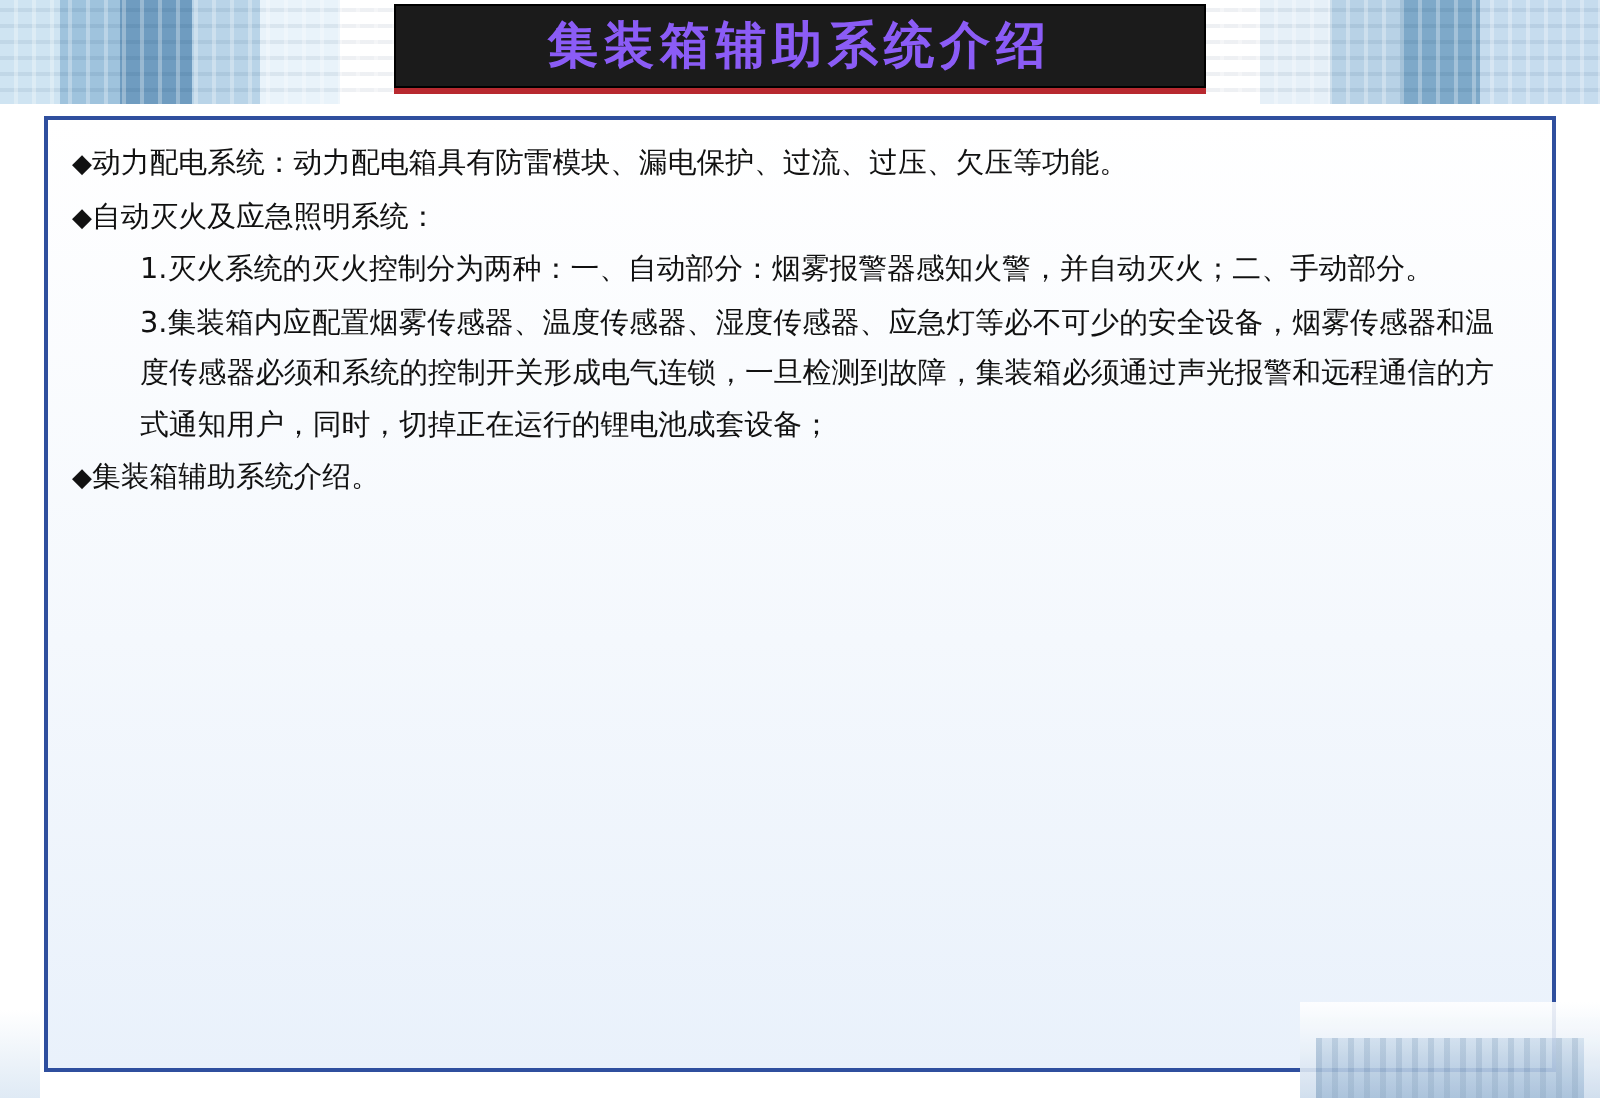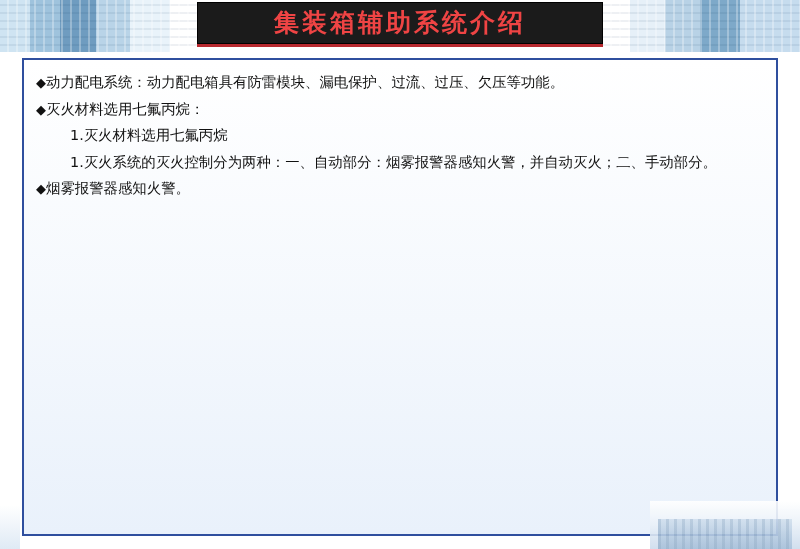--- a/index.html
+++ b/index.html
@@ -61,21 +61,21 @@
     box-shadow: 0 0 0 1px #000 inset;
   }
   .title-text {
     position: absolute;
     left: 197px;
     top: 2px;
     width: 406px;
     height: 42px;
     line-height: 42px;
     text-align: center;
-    color: #ef4444;
+    color: #8b5cf6;
     font-family: "DejaVu Serif", serif;
     font-weight: bold;
     font-size: 25px;
     letter-spacing: 3px;
     white-space: nowrap;
   }
   .body-box {
     position: absolute;
     left: 22px;
     top: 58px;
@@ -149,35 +149,35 @@
 
   <div class="body-box">
     <div class="body-inner">
 
       <p class="para">
         <span class="bullet">◆</span><span>动力配电系统：动力配电箱具有防雷模块、漏电保护、过流、过压、欠压等功能。</span>
       </p>
 
 
       <p class="para">
-        <span class="bullet">◆</span><span>灭火材料选用七氟丙烷：</span>
+        <span class="bullet">◆</span><span>自动灭火及应急照明系统：</span>
       </p>
 
-      <p class="para indent1">
-        <span>1.灭火材料选用七氟丙烷</span>
-      </p>
 
       <p class="para indent1">
         <span>1.灭火系统的灭火控制分为两种：一、自动部分：烟雾报警器感知火警，并自动灭火；二、手动部分。</span>
       </p>
 
+      <p class="para indent1">
+        <span>3.集装箱内应配置烟雾传感器、温度传感器、湿度传感器、应急灯等必不可少的安全设备，烟雾传感器和温度传感器必须和系统的控制开关形成电气连锁，一旦检测到故障，集装箱必须通过声光报警和远程通信的方式通知用户，同时，切掉正在运行的锂电池成套设备；</span>
+      </p>
 
 
       <p class="para">
-        <span class="bullet">◆</span><span>烟雾报警器感知火警。</span>
+        <span class="bullet">◆</span><span>集装箱辅助系统介绍。</span>
       </p>
 
     </div>
   </div>
 
   <div class="bottom-photo"></div>
   <div class="bottom-left-edge"></div>
 
 </div>
 

